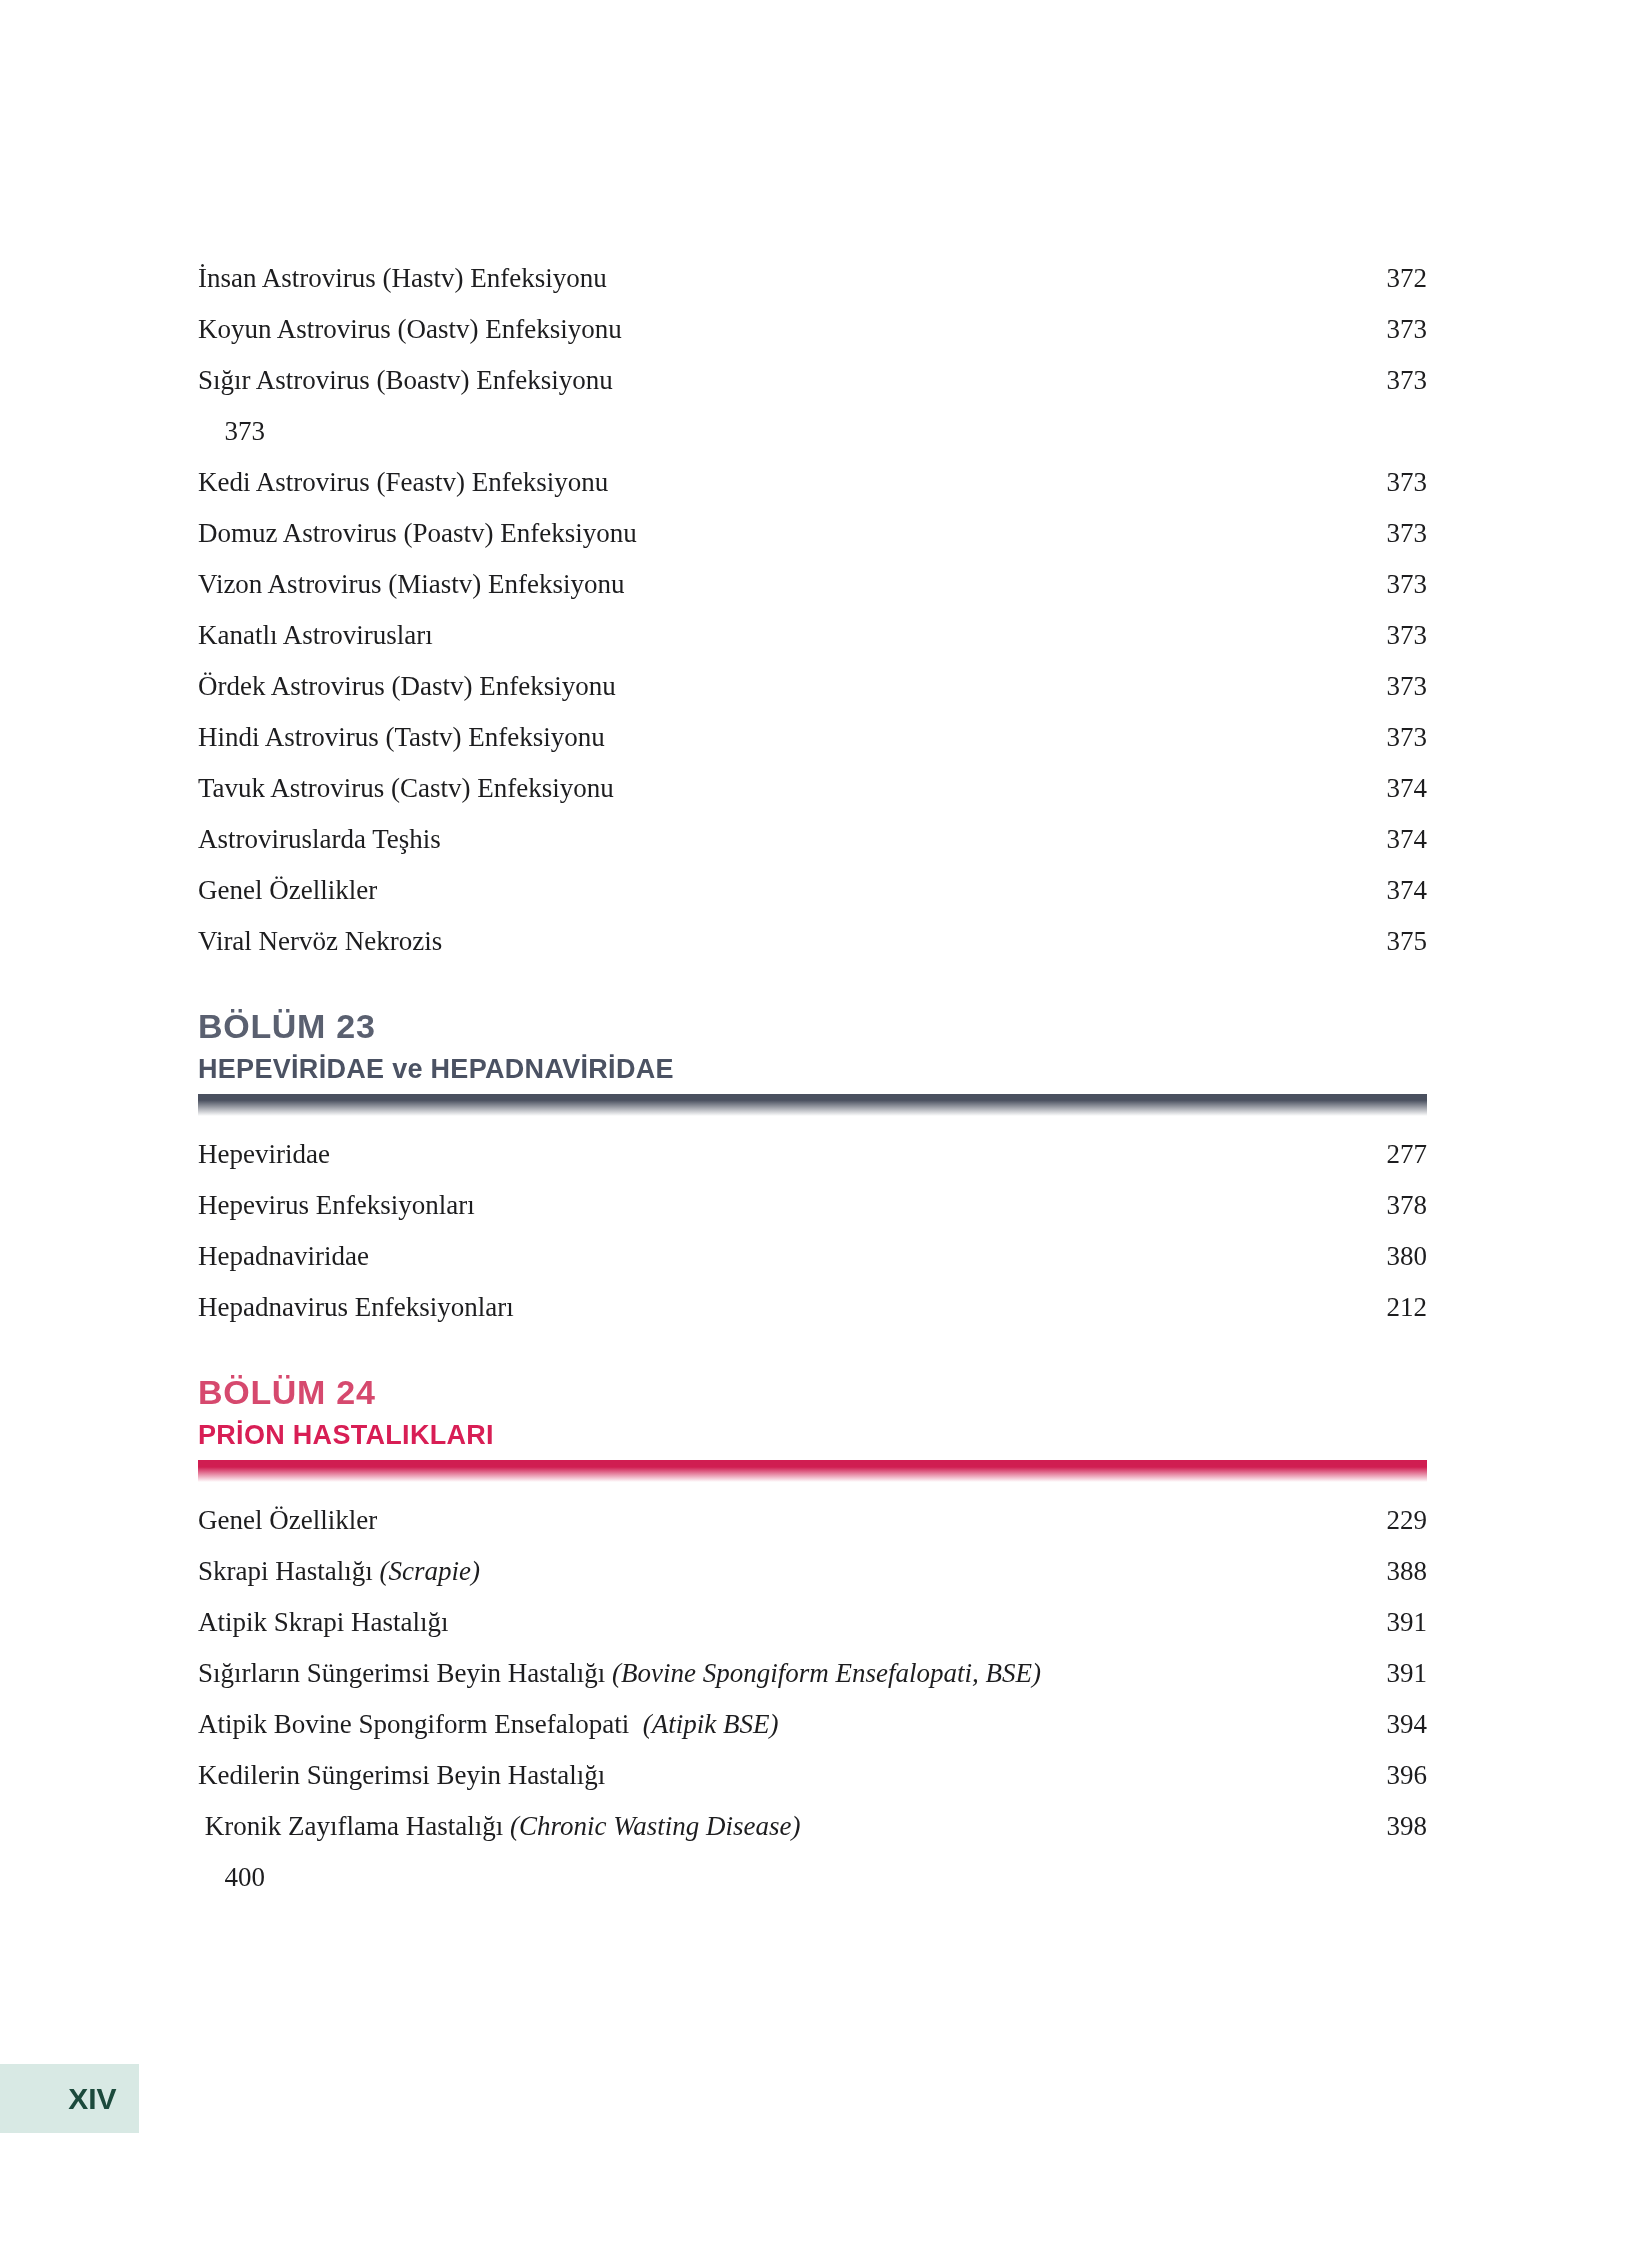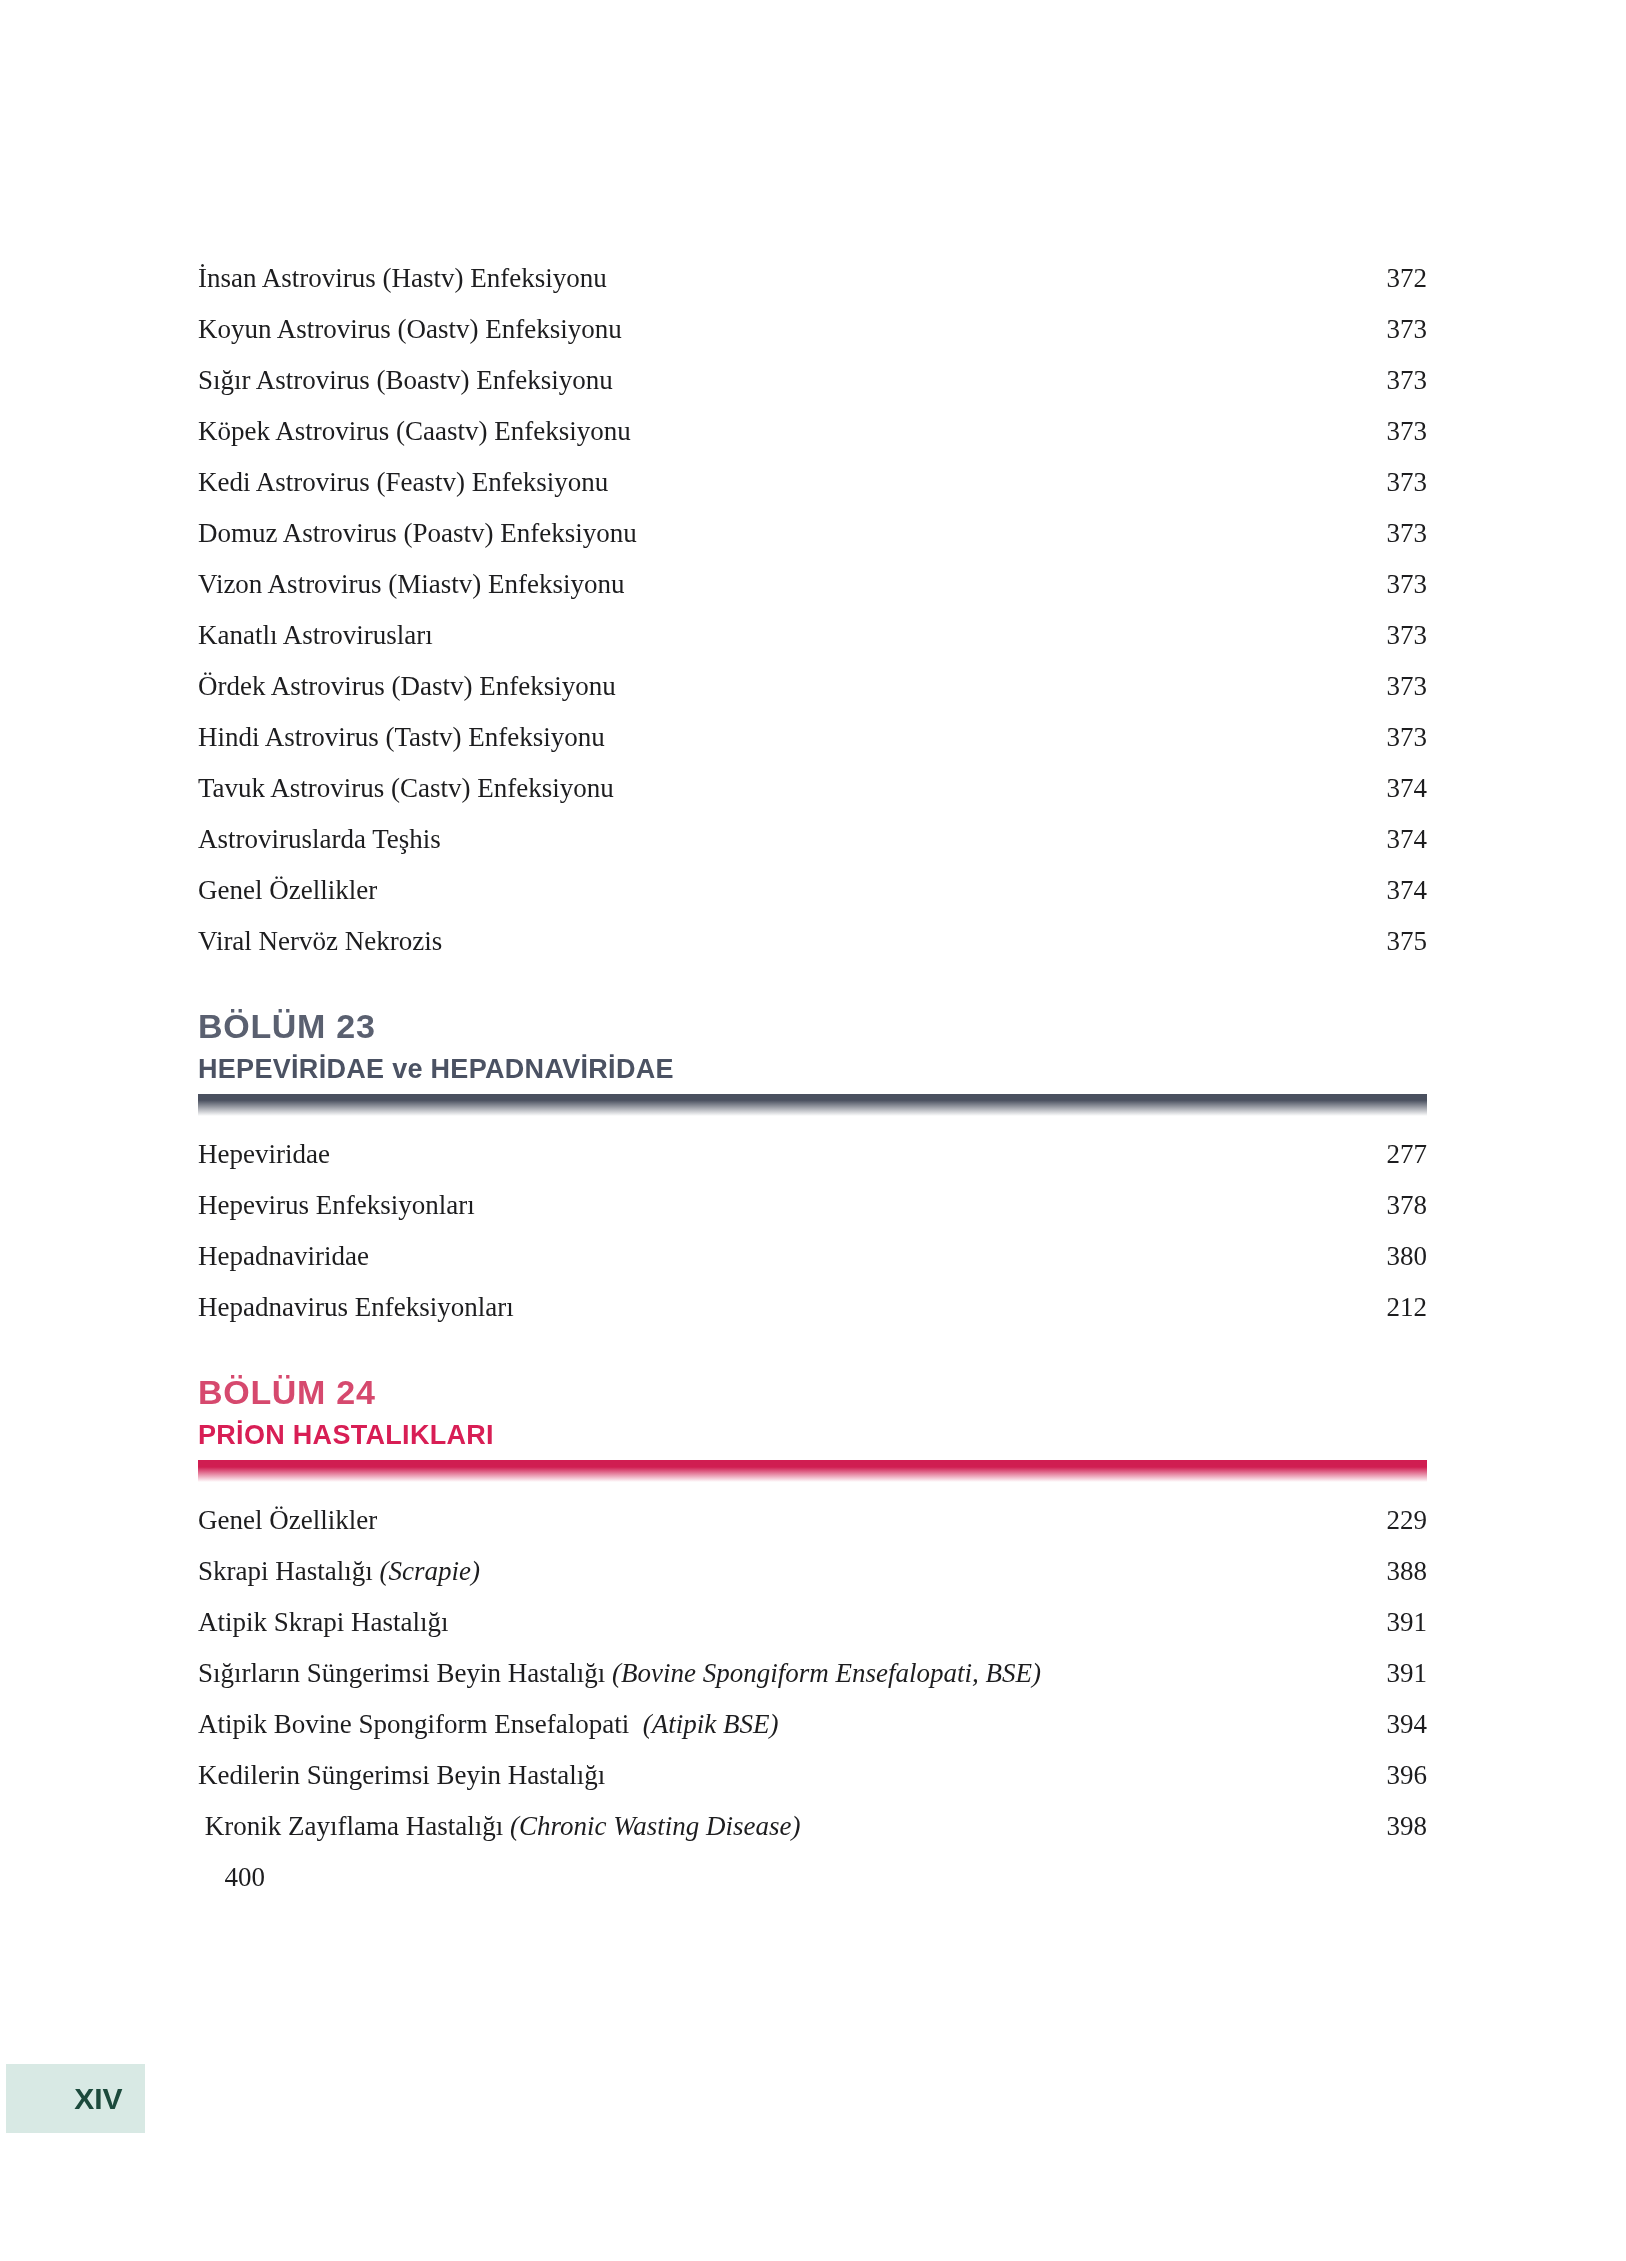--- a/index.html
+++ b/index.html
@@ -42,21 +42,21 @@
   .sec.pink .sec-title{color:var(--pink-sub);}
   .bar{height:22.5px;margin-top:8px;width:100%;}
   .sec.slate .bar{
     background:linear-gradient(to bottom, var(--slate-bar) 0%, var(--slate-bar) 28%, rgba(74,80,95,0) 100%);
   }
   .sec.pink .bar{
     background:linear-gradient(to bottom, var(--pink-bar) 0%, var(--pink-bar) 32%, rgba(208,29,81,0) 100%);
   }
   .sec .toc-rows{margin-top:20px;}
   .footer-pagebox{
-    position:absolute;left:6px;top:2064px;width:139px;height:69px;
+    position:absolute;left:0;top:2064px;width:139px;height:69px;
     background:var(--mint-box);box-sizing:border-box;
     display:flex;align-items:center;justify-content:flex-end;padding-right:22.5px;
     font-family:"Liberation Sans", sans-serif;font-weight:bold;font-size:30px;
     color:var(--green-text);
   }
 </style>
 </head>
 <body>
 
 <div class="content">
@@ -68,21 +68,20 @@
       </div>
     <div class="row">
         <span class="ttl"><span class="lbl">Koyun Astrovirus (Oastv) Enfeksiyonu</span><span class="it"></span></span>
         <span class="pg">373</span>
       </div>
     <div class="row">
         <span class="ttl"><span class="lbl">Sığır Astrovirus (Boastv) Enfeksiyonu</span><span class="it"></span></span>
         <span class="pg">373</span>
       </div>
     <div class="row">
-        <span class="ttl"><span class="lbl">Köpek Astrovirus (Caastv) Enfeksiyonu</span><span class="it"></span></span>
         <span class="pg">373</span>
       </div>
     <div class="row">
         <span class="ttl"><span class="lbl">Kedi Astrovirus (Feastv) Enfeksiyonu</span><span class="it"></span></span>
         <span class="pg">373</span>
       </div>
     <div class="row">
         <span class="ttl"><span class="lbl">Domuz Astrovirus (Poastv) Enfeksiyonu</span><span class="it"></span></span>
         <span class="pg">373</span>
       </div>

